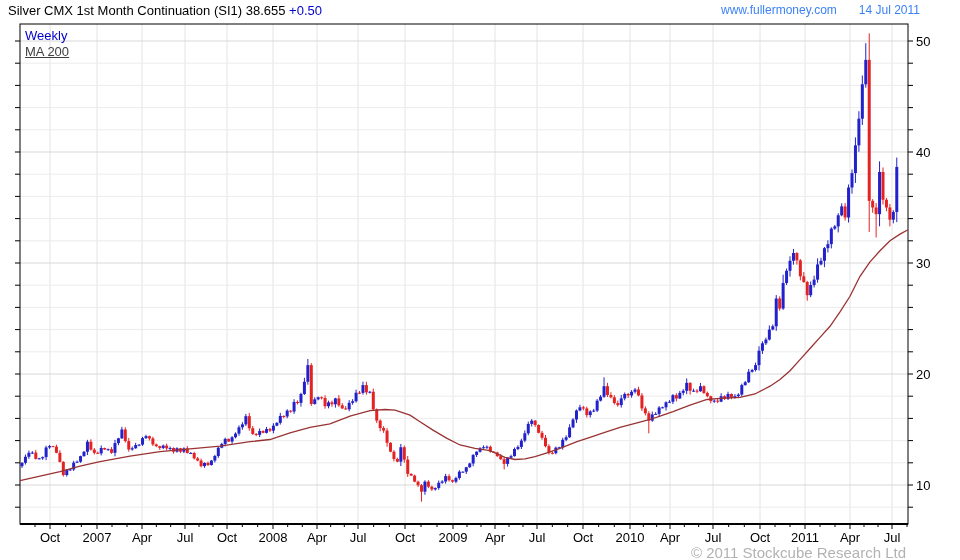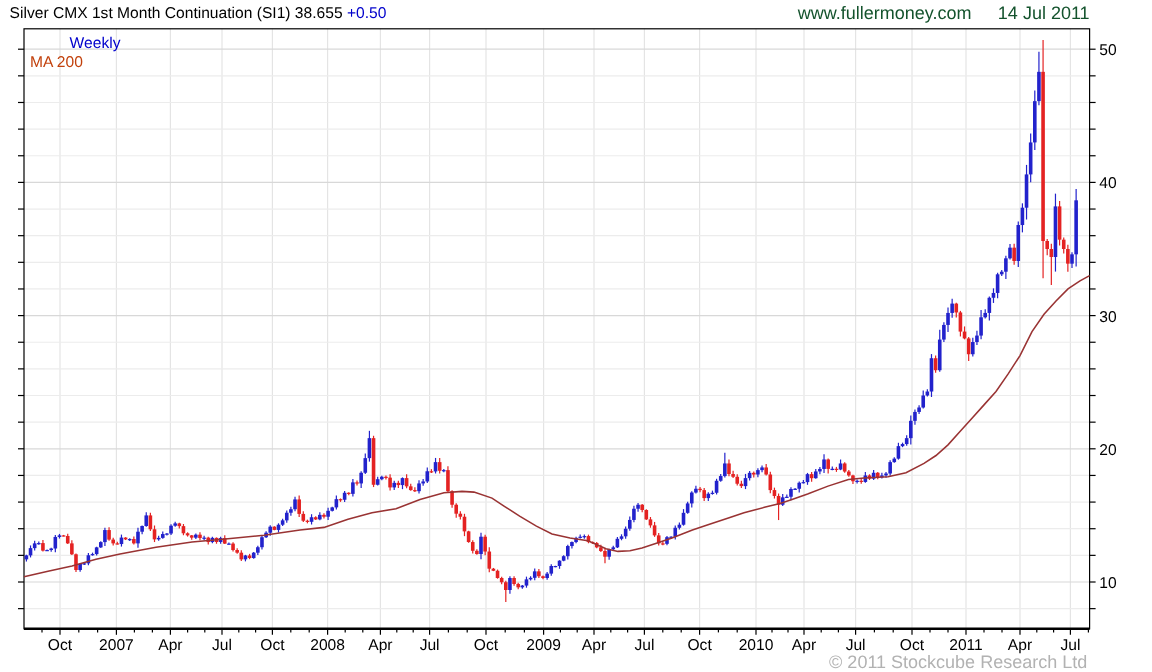--- a/index.html
+++ b/index.html
@@ -1,24 +1,24 @@
 <!DOCTYPE html>
 <html><head>
 <meta charset="utf-8">
 <style>
   html,body{margin:0;padding:0;background:#fff;}
   .page{position:relative;width:960px;height:560px;background:#fff;overflow:hidden;
         font-family:"Liberation Sans",sans-serif;}
   .hdr-title{position:absolute;left:8px;top:3px;font-size:13px;color:#000;white-space:pre;}
   .hdr-change{color:#0000cc;}
-  .hdr-right{position:absolute;right:52px;top:3px;font-size:15px;color:#14532d;}
+  .hdr-right{position:absolute;right:40px;top:3px;font-size:12px;color:#3b82f6;}
   .hdr-url{margin-right:22px;}
   .legend{position:absolute;font-size:13px;}
-  .legend-weekly{left:25px;top:28px;color:#0000cc;margin-left:33px;}
-  .legend-ma{left:25px;top:44px;color:#c2410c;}
+  .legend-weekly{left:25px;top:28px;color:#0000cc;}
+  .legend-ma{left:25px;top:44px;color:#404040;text-decoration:underline;}
   .copyright{position:absolute;right:54px;top:544px;font-size:15px;color:#b2b2b2;}
   svg text{font-family:"Liberation Sans",sans-serif;font-size:13px;fill:#000;}
 </style>
 </head>
 <body>
 
 <div class="page">
 
   <div class="hdr-title"><span>Silver CMX 1st Month Continuation (SI1) 38.655 </span><span class="hdr-change">+0.50</span></div>
 

